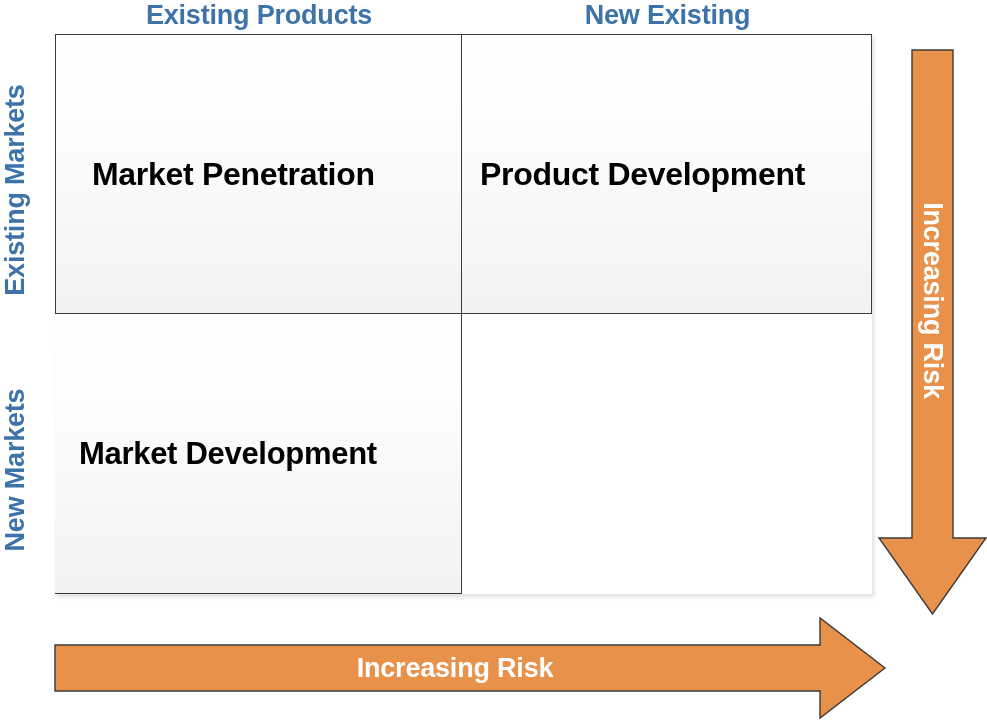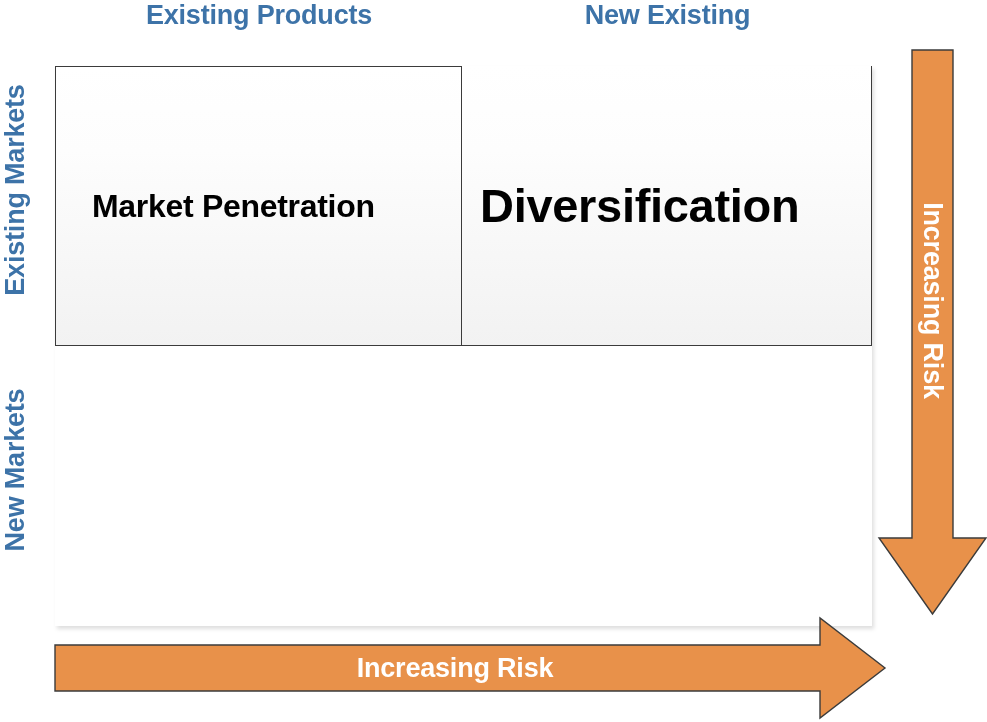--- a/index.html
+++ b/index.html
@@ -49,21 +49,21 @@
   }
   #row-label-new-markets {
     top: 610px;
     transform: rotate(-90deg) translate(0, 0);
   }
 
   
   #matrix {
     position: absolute;
     left: 55px;
-    top: 66px;
+    top: 34px;
     width: 817px;
     height: 560px;
     display: grid;
     grid-template-columns: 407px 410px;
     grid-template-rows: 280px 280px;
     box-shadow: 2px 3px 4px rgba(0,0,0,0.13);
     box-sizing: border-box;
   }
   .cell {
     position: relative;
@@ -152,25 +152,28 @@
 
 <div class="row-label" id="row-label-existing-markets">Existing Markets</div>
 <div class="row-label" id="row-label-new-markets">New Markets</div>
 
 <div id="matrix">
 
   <div class="cell" id="cell-market-penetration">
     <div class="cell-label" id="label-market-penetration">Market Penetration</div>
   </div>
 
+  <div class="cell" id="cell-product-development">
+    <div class="cell-label" id="label-product-development">Product Development</div>
+  </div>
 
+  <div class="cell" id="cell-market-development">
+    <div class="cell-label" id="label-market-development">Market Development</div>
+  </div>
 
-  <div class="cell" id="cell-diversification">
-    <div class="cell-label" id="label-diversification">Diversification</div>
-  </div>
 
 </div>
 
 <div id="arrow-vertical-risk">
   <svg class="arrow-svg" viewBox="0 0 107 564" preserveAspectRatio="none">
     <polygon points="33,0 74,0 74,488 107,488 53.5,564 0,488 33,488" fill="#E8914A" stroke="#3b3b3b" stroke-width="1.4"></polygon>
   </svg>
 </div>
 <div class="arrow-text-vertical">
   <span>Increasing Risk</span>

